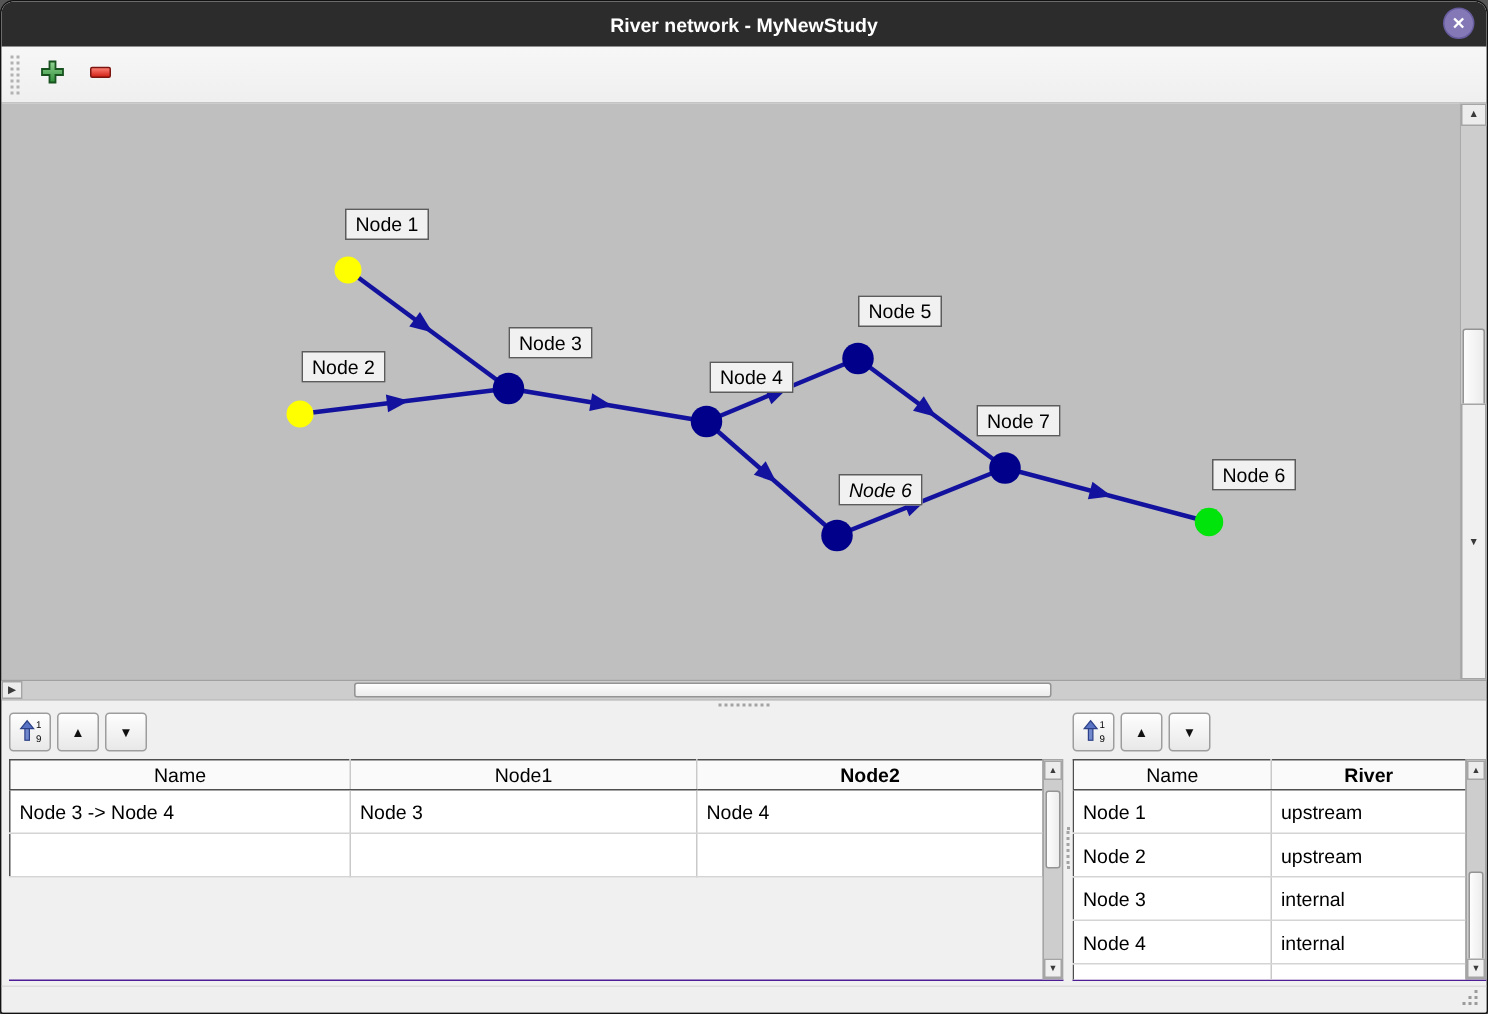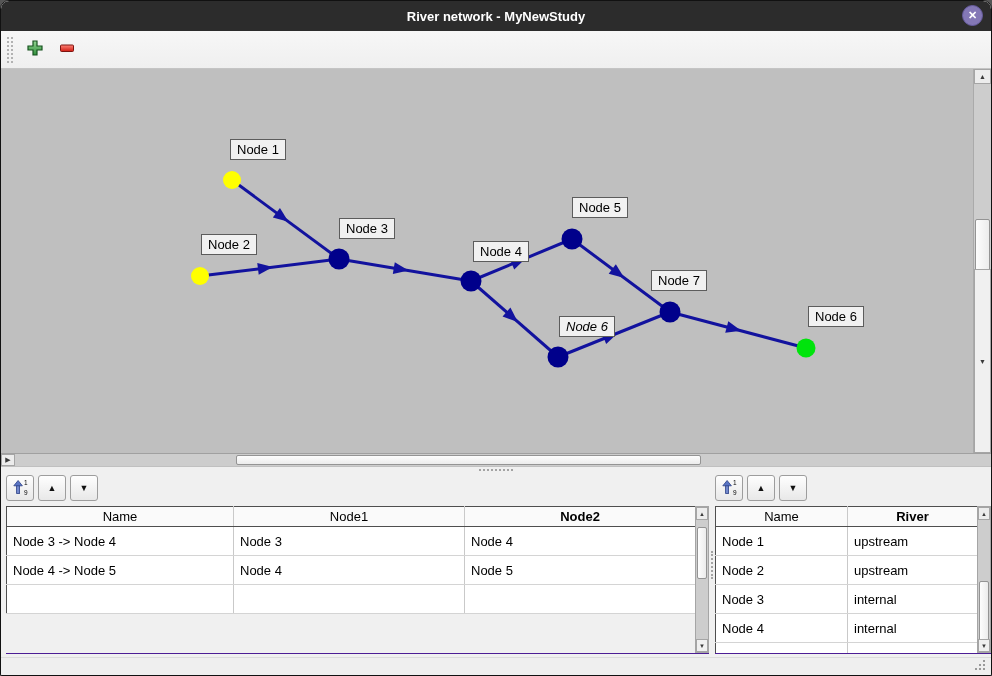--- a/index.html
+++ b/index.html
@@ -288,25 +288,20 @@
                 <th>Node2</th>
               </tr>
             </thead>
             <tbody>
               <tr>
                 <td>Node 3 -&gt; Node 4</td>
                 <td>Node 3</td>
                 <td>Node 4</td>
               </tr>
               <tr>
-                <td>Node 4 -&gt; Node 5</td>
-                <td>Node 4</td>
-                <td>Node 5</td>
-              </tr>
-              <tr>
                 <td>&nbsp;</td>
                 <td>&nbsp;</td>
                 <td>&nbsp;</td>
               </tr>
             </tbody>
           </table>
         <div class="tv-scroll t1">
           <div class="sb-arrow top">
               <span>▲</span>
             </div>

